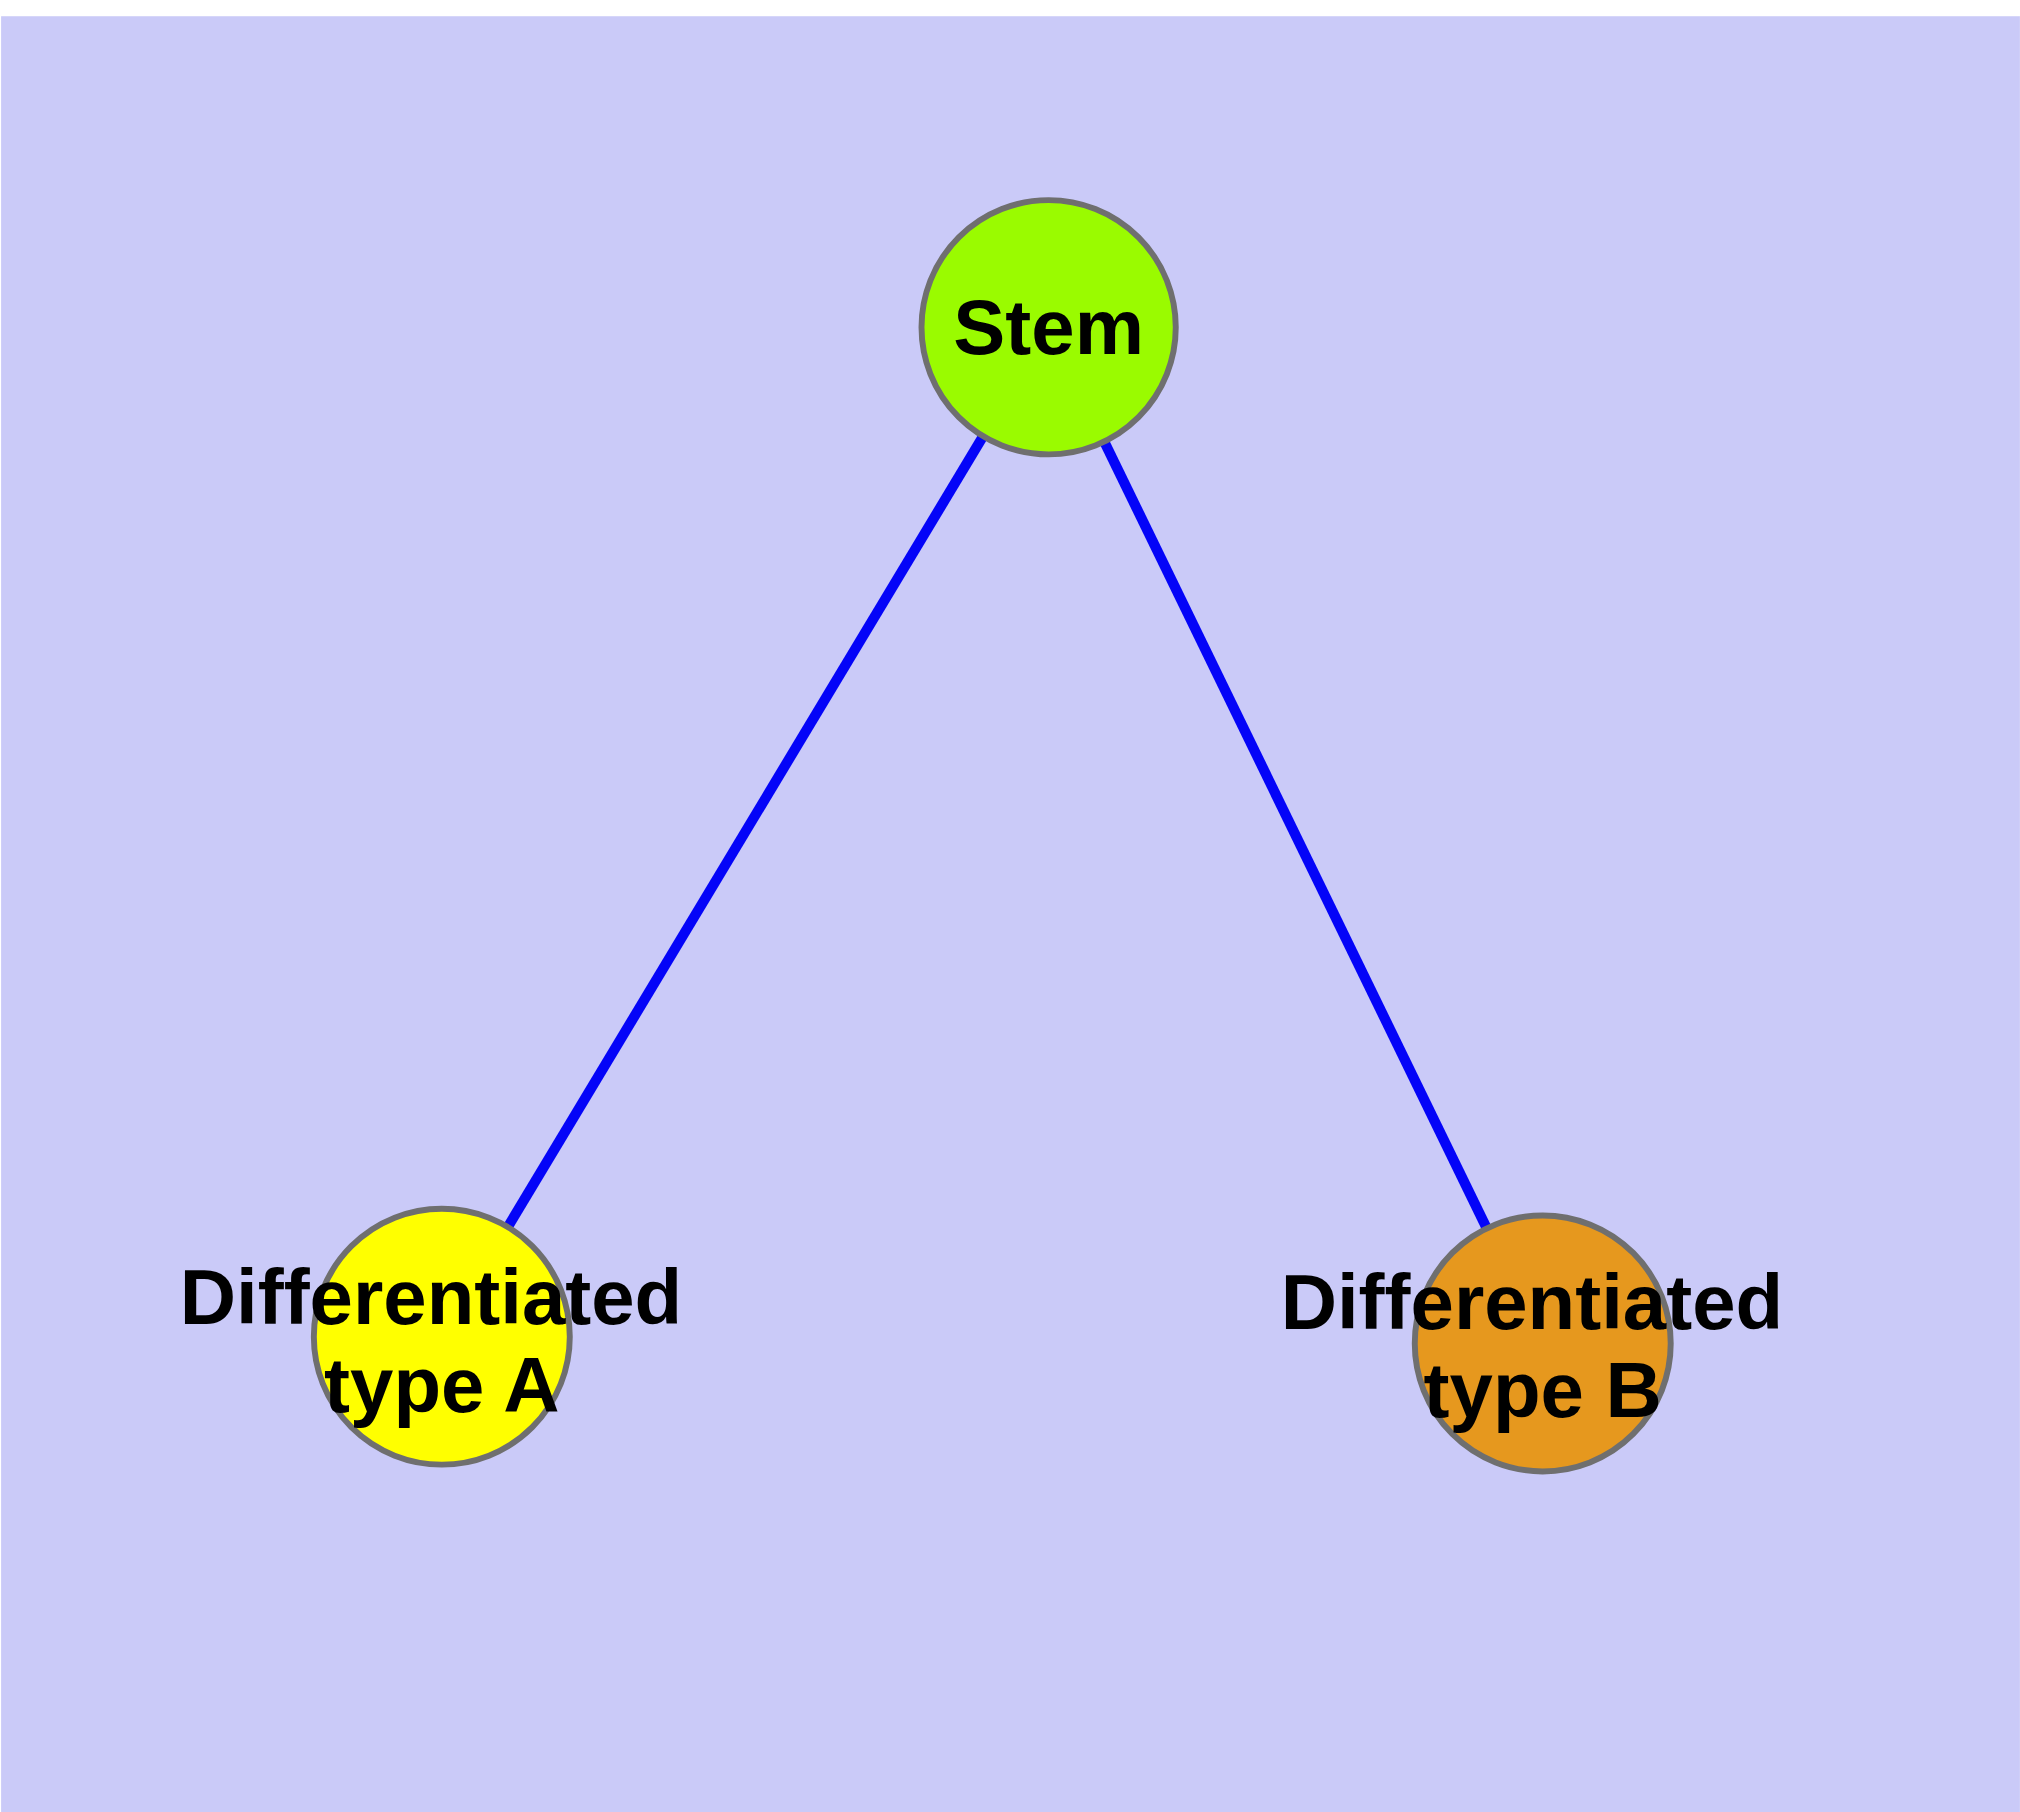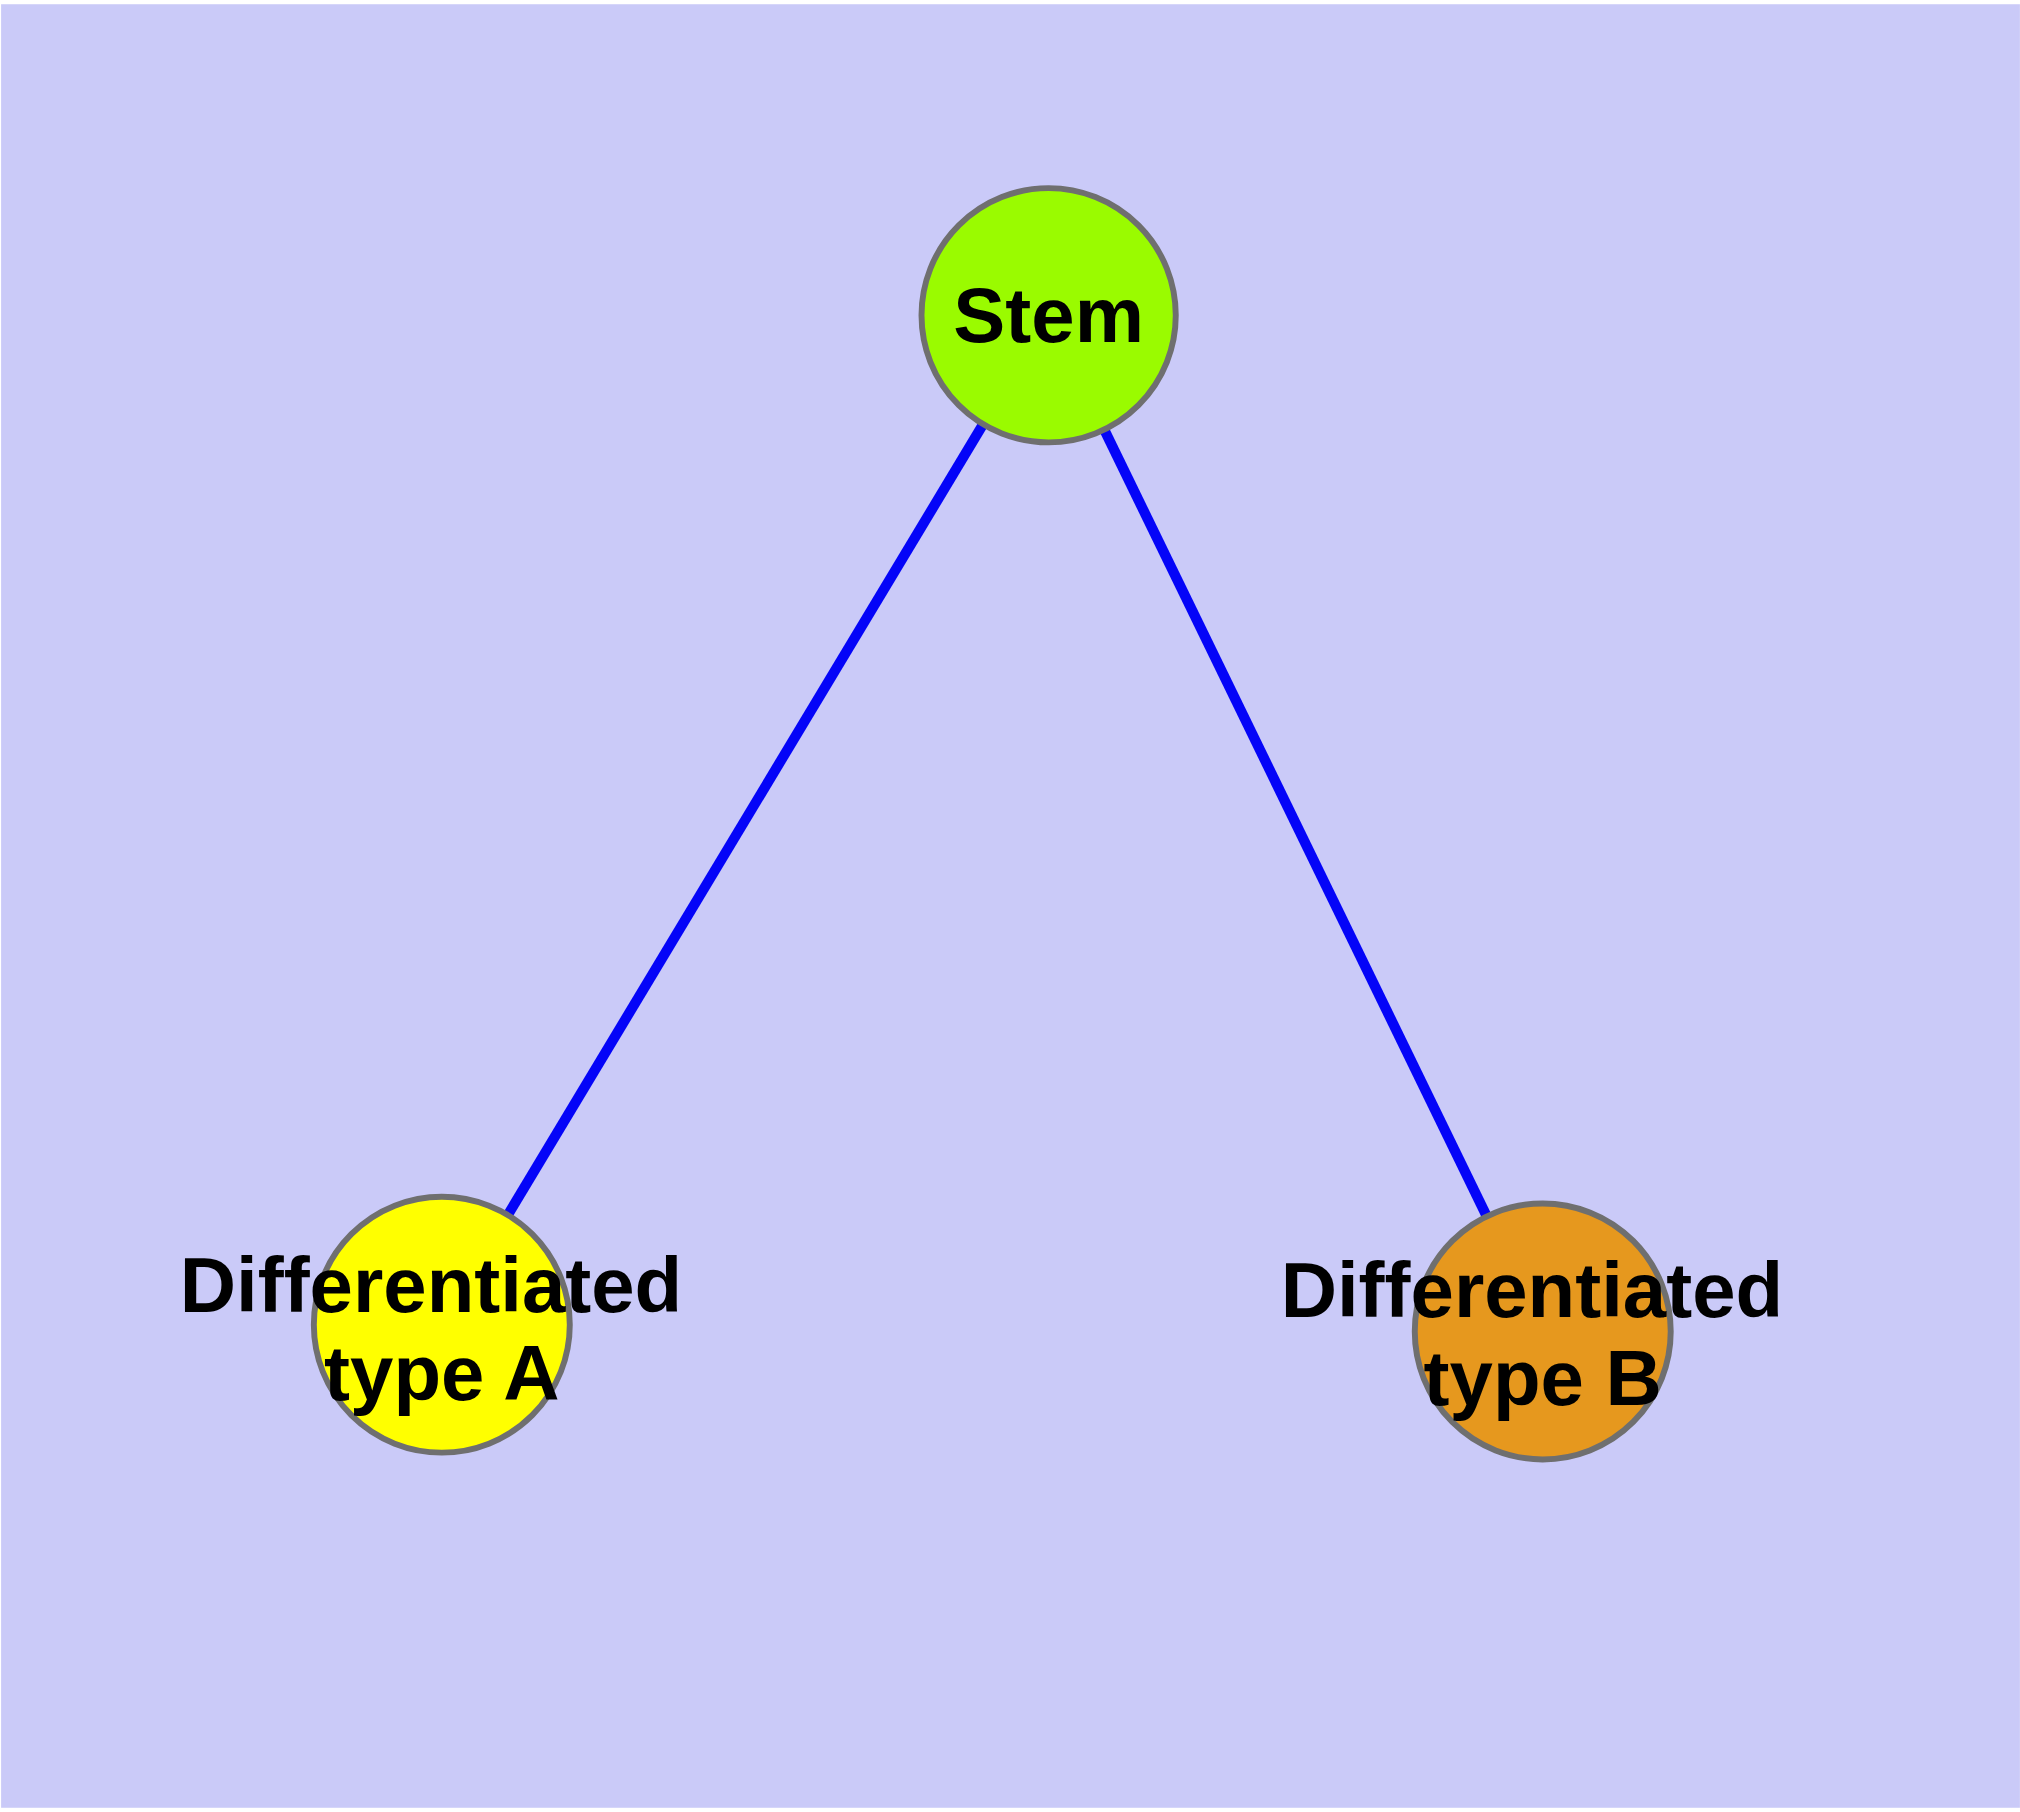--- a/index.html
+++ b/index.html
@@ -6,21 +6,21 @@
     margin: 0;
     padding: 0;
     width: 2021px;
     height: 1812px;
     background: #FFFFFF;
     overflow: hidden;
   }
   .diagram-wrap {
     position: absolute;
     left: 0;
-    top: 0;
+    top: 12px;
     width: 2021px;
     height: 1792px;
   }
   svg.graph {
     display: block;
     width: 2021px;
     height: 1812px;
   }
   svg.graph text {
     font-family: "Liberation Sans", sans-serif;

